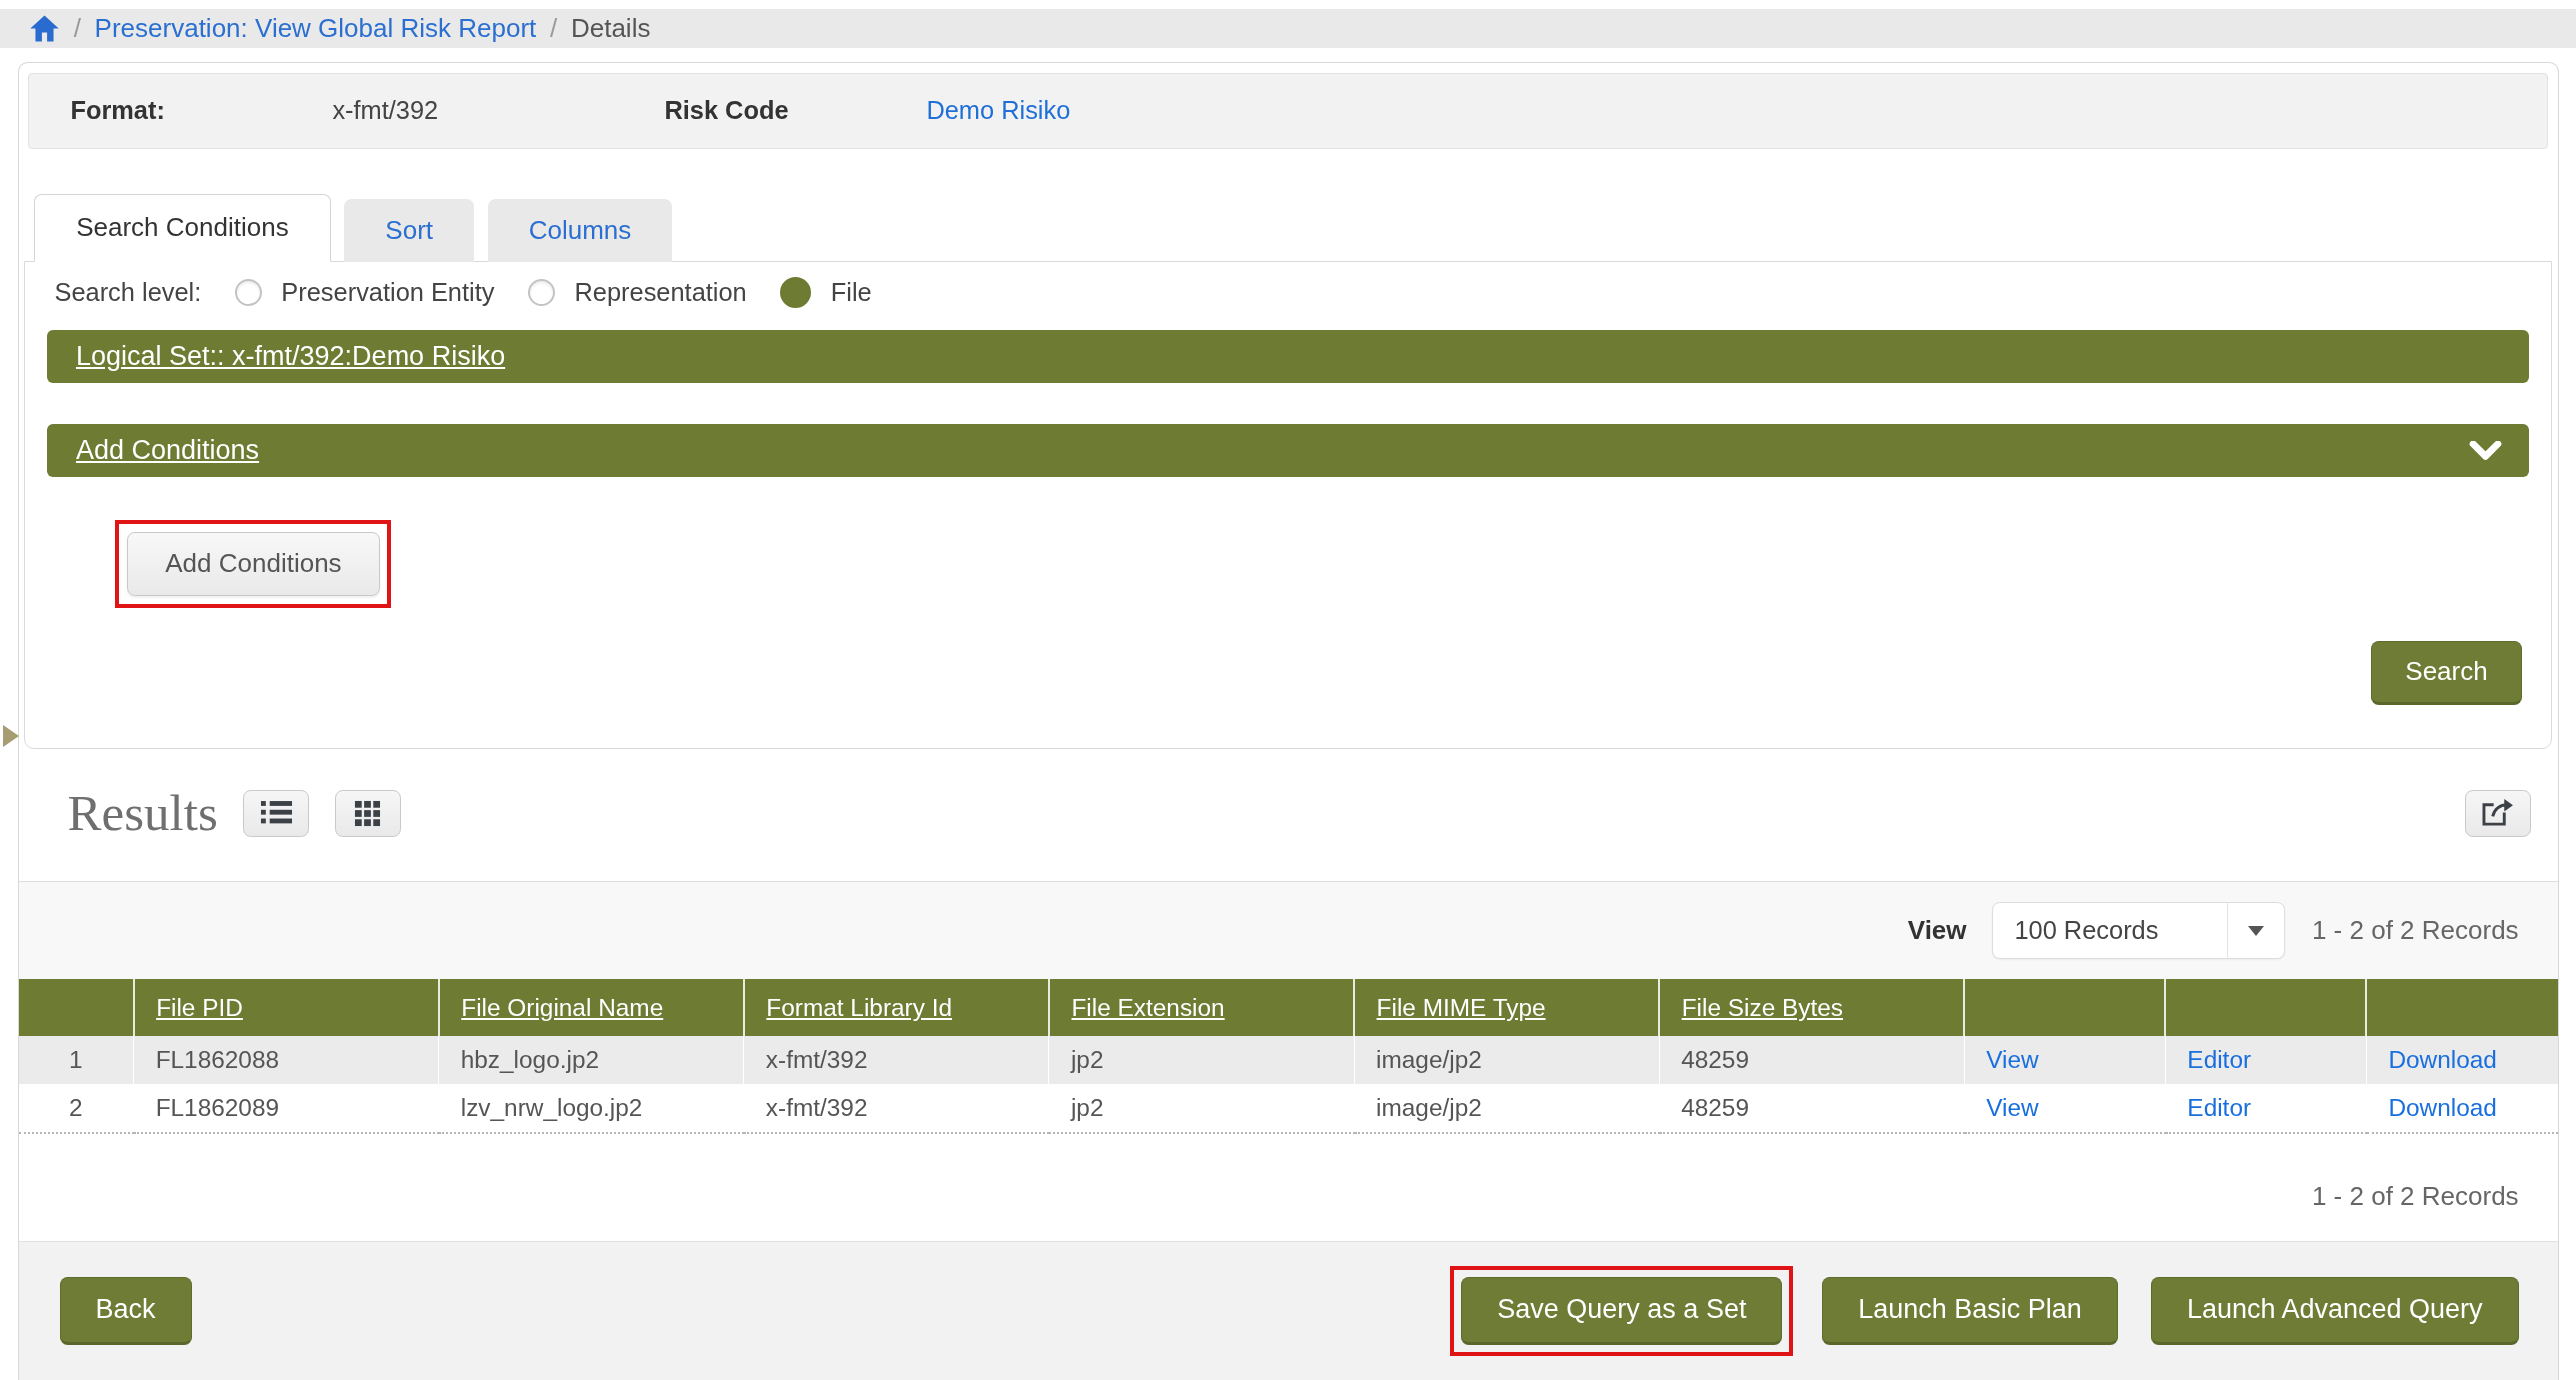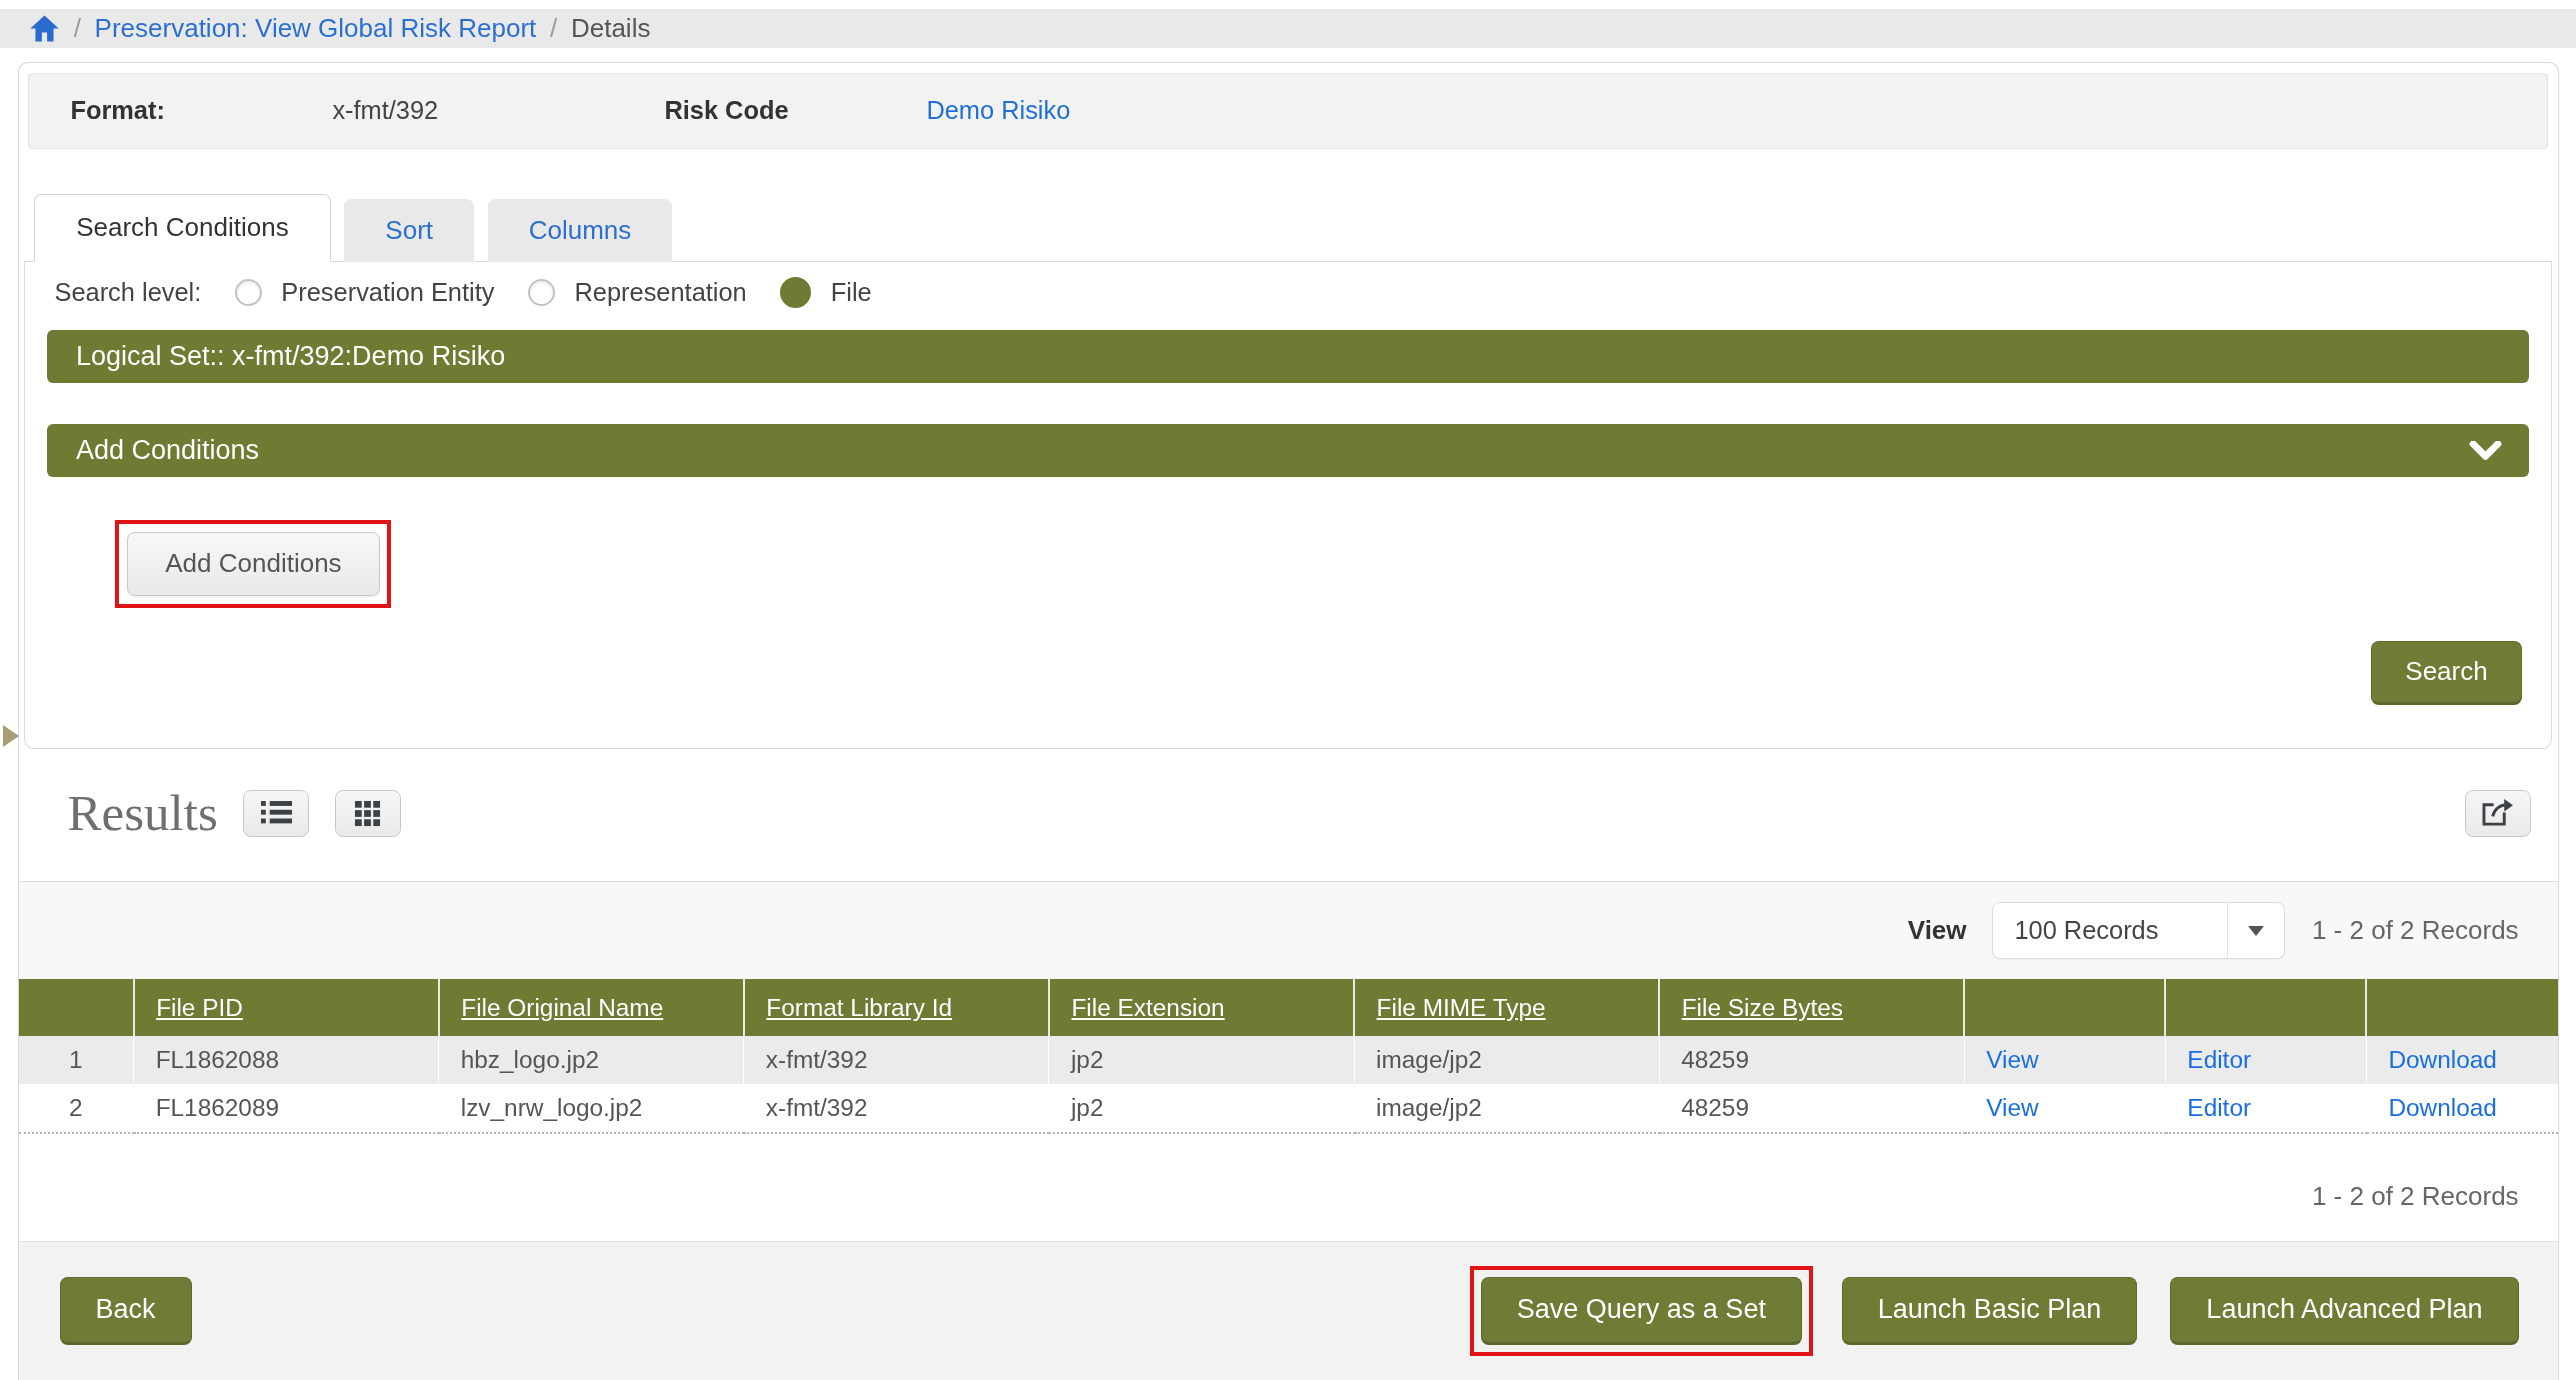--- a/index.html
+++ b/index.html
@@ -31,21 +31,21 @@
   .tab.active { background:#fff; border:1px solid #d5d5d5; border-bottom:1px solid #fff; color:#333; }
   .tab.inactive { background:#e9e9e9; color:#2a6fd1; margin-left:13.7px; height:63px; }
 
   
   .tab-panel { margin:0 5.9px; border:1px solid #d9d9d9; border-radius:0 0 9.8px 9.8px; background:#fff; padding-bottom:43px; }
 
   .search-level-row { display:flex; align-items:center; padding:15.6px 0 0 29px; font-size:25.4px; color:#444;gap:8px; }
   .radio { width:27px; height:27px; border-radius:50%; background:#fff; border:2px solid #c3c3c3; margin:0 11.7px 0 25.4px; display:inline-block; box-shadow:inset 0 2px 2.9px rgba(0,0,0,.08); cursor:pointer; }
   .radio.selected { width:31px; height:31px; background:#6d7b33; border:2px solid #6d7b33; box-shadow:none; }
 
-  .green-bar { margin:19.6px 21.5px 0 21.5px; height:53px; background:#6d7b33; border-radius:5.9px; color:#fff; font-size:27px; display:flex; align-items:center; padding:0 27px 0 29px; }
+  .green-bar { margin:19.6px 21.5px 0 21.5px; height:53px; background:#6d7b33; border-radius:5.9px; color:#fff; font-size:27px; display:flex; align-items:center; padding:0 27px 0 29px;text-decoration:underline; }
   .green-bar.logical { margin-top:21.5px; }
   .green-bar.addbar { margin-top:41px; cursor:pointer; }
   .green-bar .spacer { flex:1; }
   .chev { width:33px; height:19.6px; }
 
   .add-btn-row { padding:43px 0 0 90px; }
   .annotation-red { display:inline-block; border:4.9px solid #e01414; padding:7.8px; }
   .gray-btn { display:inline-block; background:linear-gradient(#f8f8f8,#e9e9e9); border:1px solid #c8c8c8; border-radius:7.8px; color:#555; font-size:26px; padding:15.6px 37px; cursor:pointer; box-shadow:0 2px 2px rgba(0,0,0,.06); }
 
   .actions-row { display:flex; justify-content:flex-end; gap:25.4px; padding:33px 29px 0 0; }
@@ -267,21 +267,21 @@
     <div class="records-bottom">1 - 2 of 2 Records</div>
 
     <div class="footer">
       <button class="olive-btn">Back</button>
       <span class="f-spacer"></span>
       <span class="annotation-red">
         <button class="olive-btn">Save Query as a Set</button>
       </span>
       <button class="olive-btn">Launch Basic Plan</button>
       <span class="gap"></span>
-      <button class="olive-btn">Launch Advanced Plan</button>
+      <button class="olive-btn">Launch Advanced Query</button>
     </div>
 
   </div>
 
   <span class="left-handle"></span>
 
 </div>
 
 
 </body></html>

